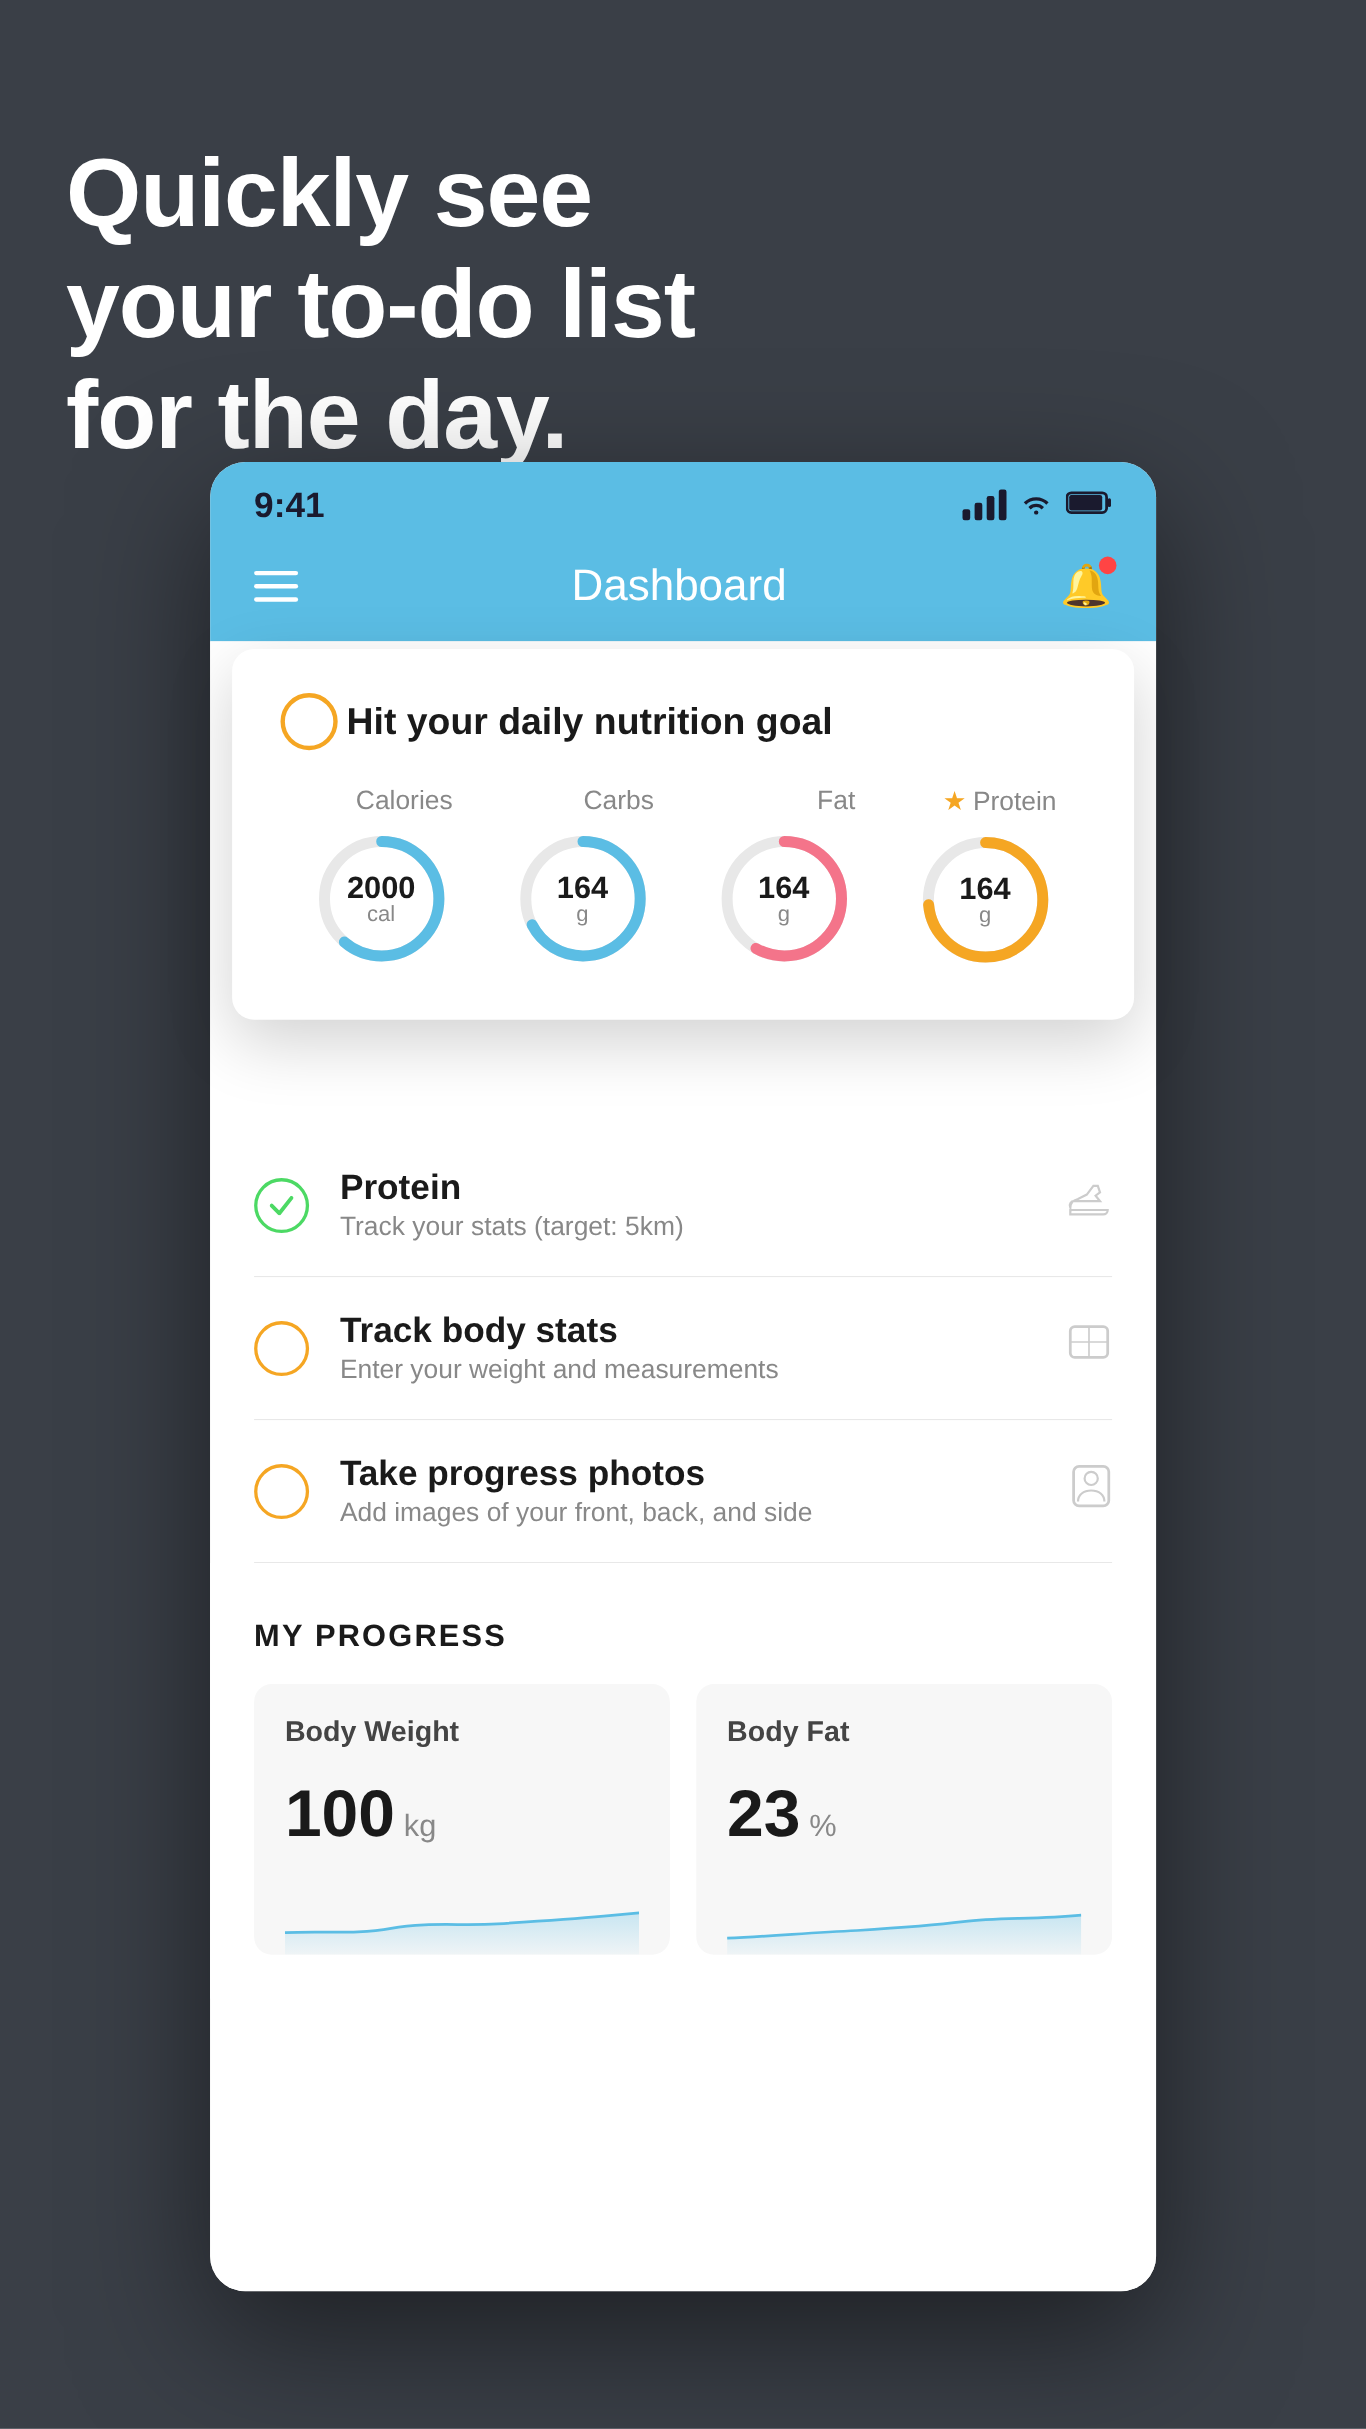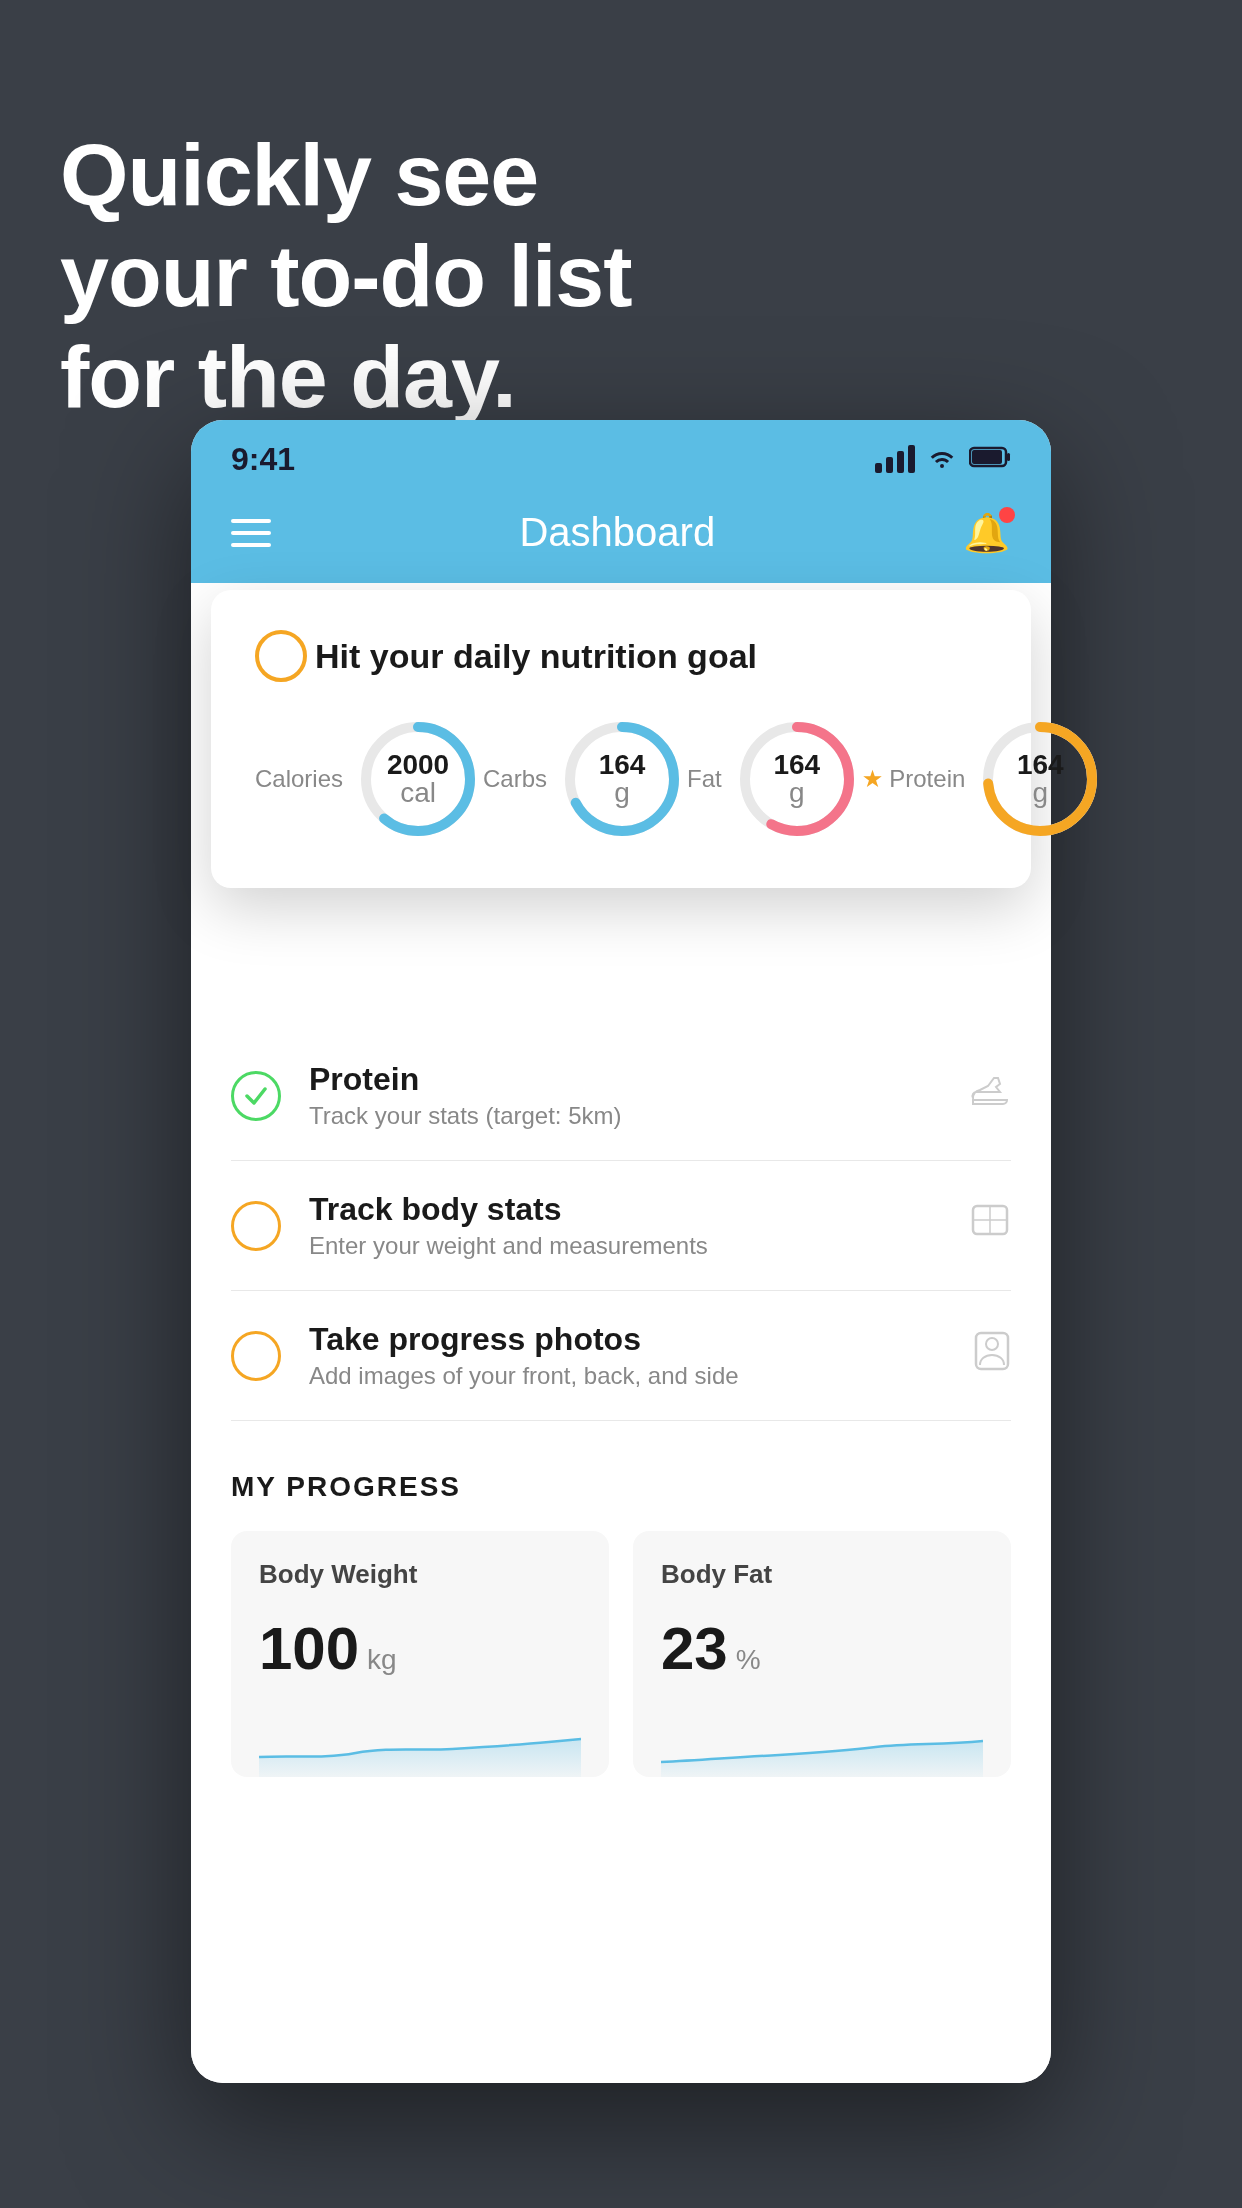--- a/index.html
+++ b/index.html
@@ -161,22 +161,22 @@
       font-weight: 600;
       color: #1a1a1a;
     }
     .nutrition-goals-row {
       display: flex;
       justify-content: space-around;
       align-items: flex-start;
     }
     .nutrition-goal-item {
       display: flex;
-      flex-direction: row;
-      align-items: center;
+      flex-direction: column;
+      align-items: flex-end;
       gap: 10px;
     }
     .goal-label {
       font-size: 24px;
       color: #888;
       font-weight: 400;
     }
     .goal-label.starred {
       display: flex;
       align-items: center;
@@ -202,21 +202,21 @@
       transform: translate(-50%, -50%);
       text-align: center;
     }
     .donut-value {
       font-size: 28px;
       font-weight: 700;
       color: #1a1a1a;
       line-height: 1;
     }
     .donut-unit {
-      font-size: 28px;
+      font-size: 20px;
       color: #888;
       line-height: 1;
     }
 
     
     .todo-list {
       padding: 0 40px;
       margin-top: 20px;
     }
     .todo-item {

